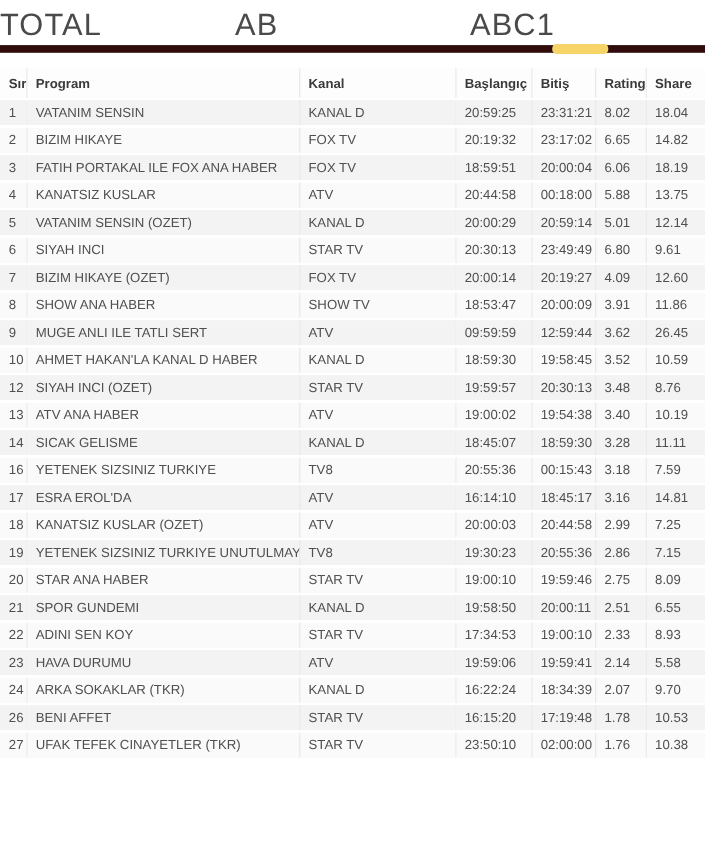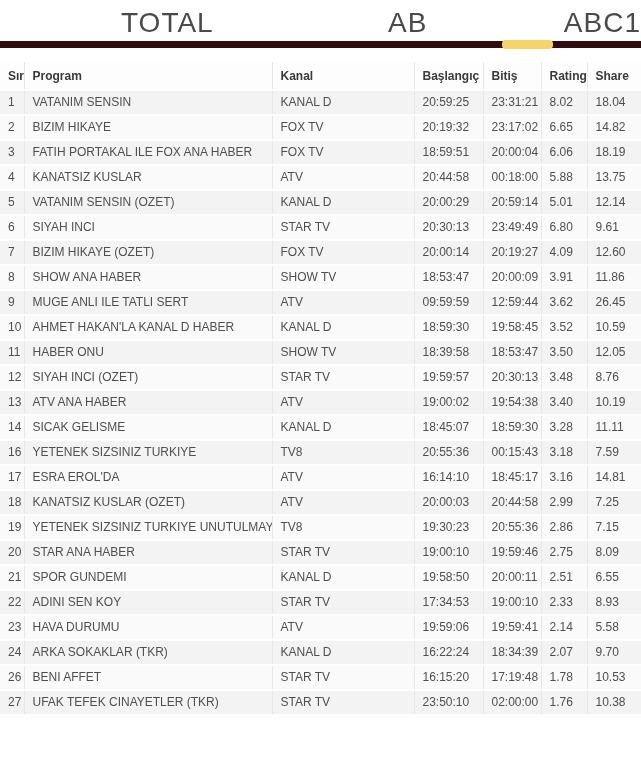--- a/index.html
+++ b/index.html
@@ -17,27 +17,26 @@
   body{font-family:"Liberation Sans","DejaVu Sans",sans-serif;}
 
   
   .tabbar{
     display:grid;
     grid-template-columns:1fr 1fr 1fr;
     height:41px;
     align-items:center;
   }
   .tab{
-    text-align:right;
+    text-align:left;
     font-size:28px;
     letter-spacing:1px;
     color:var(--tab-text);
     cursor:pointer;
     padding-top:4px;
-    padding-left:38px;
   }
   .underline-bar{
     position:relative;
     width:641px;
     height:7px;
     background:var(--bar);
   }
   .active-indicator{
     position:absolute;
     left:502px;
@@ -208,29 +207,20 @@
       <tr>
         <td>10</td>
         <td>AHMET HAKAN'LA KANAL D HABER</td>
         <td>KANAL D</td>
         <td>18:59:30</td>
         <td>19:58:45</td>
         <td>3.52</td>
         <td>10.59</td>
       </tr>
       <tr>
-        <td>11</td>
-        <td>HABER ONU</td>
-        <td>SHOW TV</td>
-        <td>18:39:58</td>
-        <td>18:53:47</td>
-        <td>3.50</td>
-        <td>12.05</td>
-      </tr>
-      <tr>
         <td>12</td>
         <td>SIYAH INCI (OZET)</td>
         <td>STAR TV</td>
         <td>19:59:57</td>
         <td>20:30:13</td>
         <td>3.48</td>
         <td>8.76</td>
       </tr>
       <tr>
         <td>13</td>

